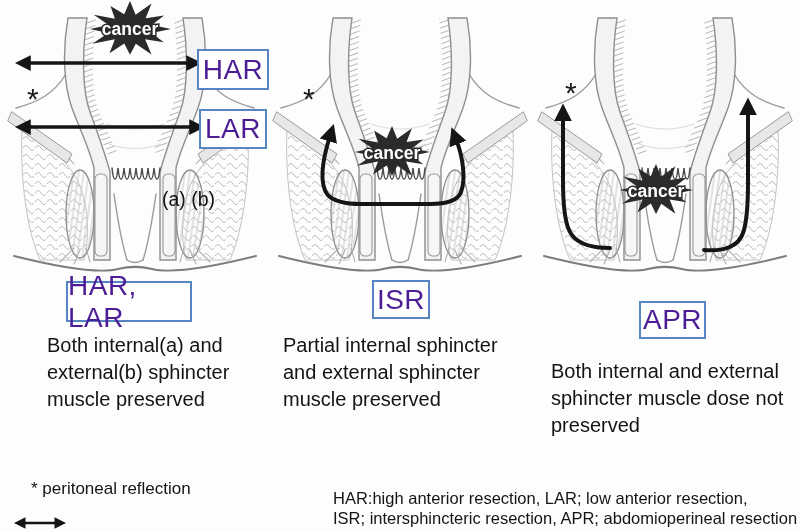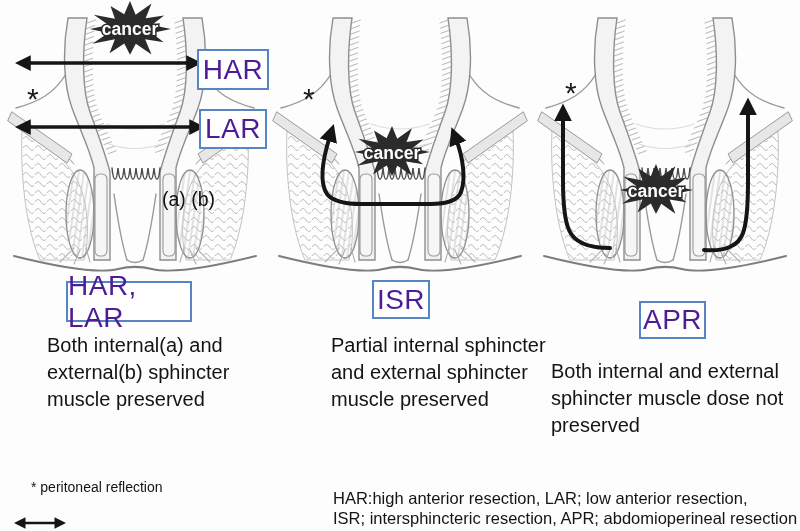--- a/index.html
+++ b/index.html
@@ -15,21 +15,21 @@
   .blk{stroke:#151515;stroke-width:3.5;}
   .cancer-label{font-size:17.5px;font-weight:bold;fill:#ffffff;stroke:#2b2b2b;stroke-width:3px;paint-order:stroke;text-anchor:middle;}
   .asterisk{font-size:30px;fill:#1a1a1a;}
   .ab-label{font-size:19.5px;fill:#111;}
   .bluebox{
     position:absolute;background:#ffffff;border:2px solid #5585c2;
     display:flex;align-items:center;justify-content:center;
     font-size:28px;color:#4c1d95;z-index:3;letter-spacing:0.5px;
   }
   .desc{position:absolute;font-size:20px;line-height:1.35;white-space:pre-line;color:#141414;}
-  .legend-item{position:absolute;font-size:14px;color:#141414;}
+  .legend-item{position:absolute;font-size:17px;color:#141414;}
   .abbr{position:absolute;font-size:16.5px;line-height:1.24;white-space:pre-line;color:#141414;}
   .legend-arrow{position:absolute;left:13px;top:516px;}
 </style>
 </head>
 <body>
 
 <div class="stage">
 
   <svg class="art" width="800" height="298" viewBox="0 0 800 298">
     <defs>
@@ -103,21 +103,21 @@
 
   <div class="bluebox" style="left:197px;top:49px;width:68px;height:37px;">HAR</div>
   <div class="bluebox" style="left:199px;top:109px;width:64px;height:36px;">LAR</div>
   <div class="bluebox" style="left:372px;top:280px;width:54px;height:35px;">ISR</div>
   <div class="bluebox" style="left:66px;top:281px;width:122px;height:37px;">HAR, LAR</div>
   <div class="bluebox" style="left:639px;top:277px;width:63px;height:34px;margin-top:24px;">APR</div>
 
   <div class="desc" style="left:28px;top:332px;width:236px;margin-left:19px;">Both internal(a) and
 external(b) sphincter
 muscle preserved</div>
-  <div class="desc" style="left:283px;top:332px;width:252px;margin-left:48px;">Partial internal sphincter
+  <div class="desc" style="left:283px;top:332px;width:252px;">Partial internal sphincter
 and external sphincter
 muscle preserved</div>
   <div class="desc" style="left:551px;top:330px;width:246px;margin-top:28px;">Both internal and external
 sphincter muscle dose not
 preserved</div>
 
   <div class="legend-item" style="left:31px;top:479px;">* peritoneal reflection</div>
   <svg class="legend-arrow" width="54" height="14">
     <line x1="9" y1="7" x2="45" y2="7" stroke="#151515" stroke-width="2.6" marker-start="url(#ah)" marker-end="url(#ah)"></line>
   </svg>

